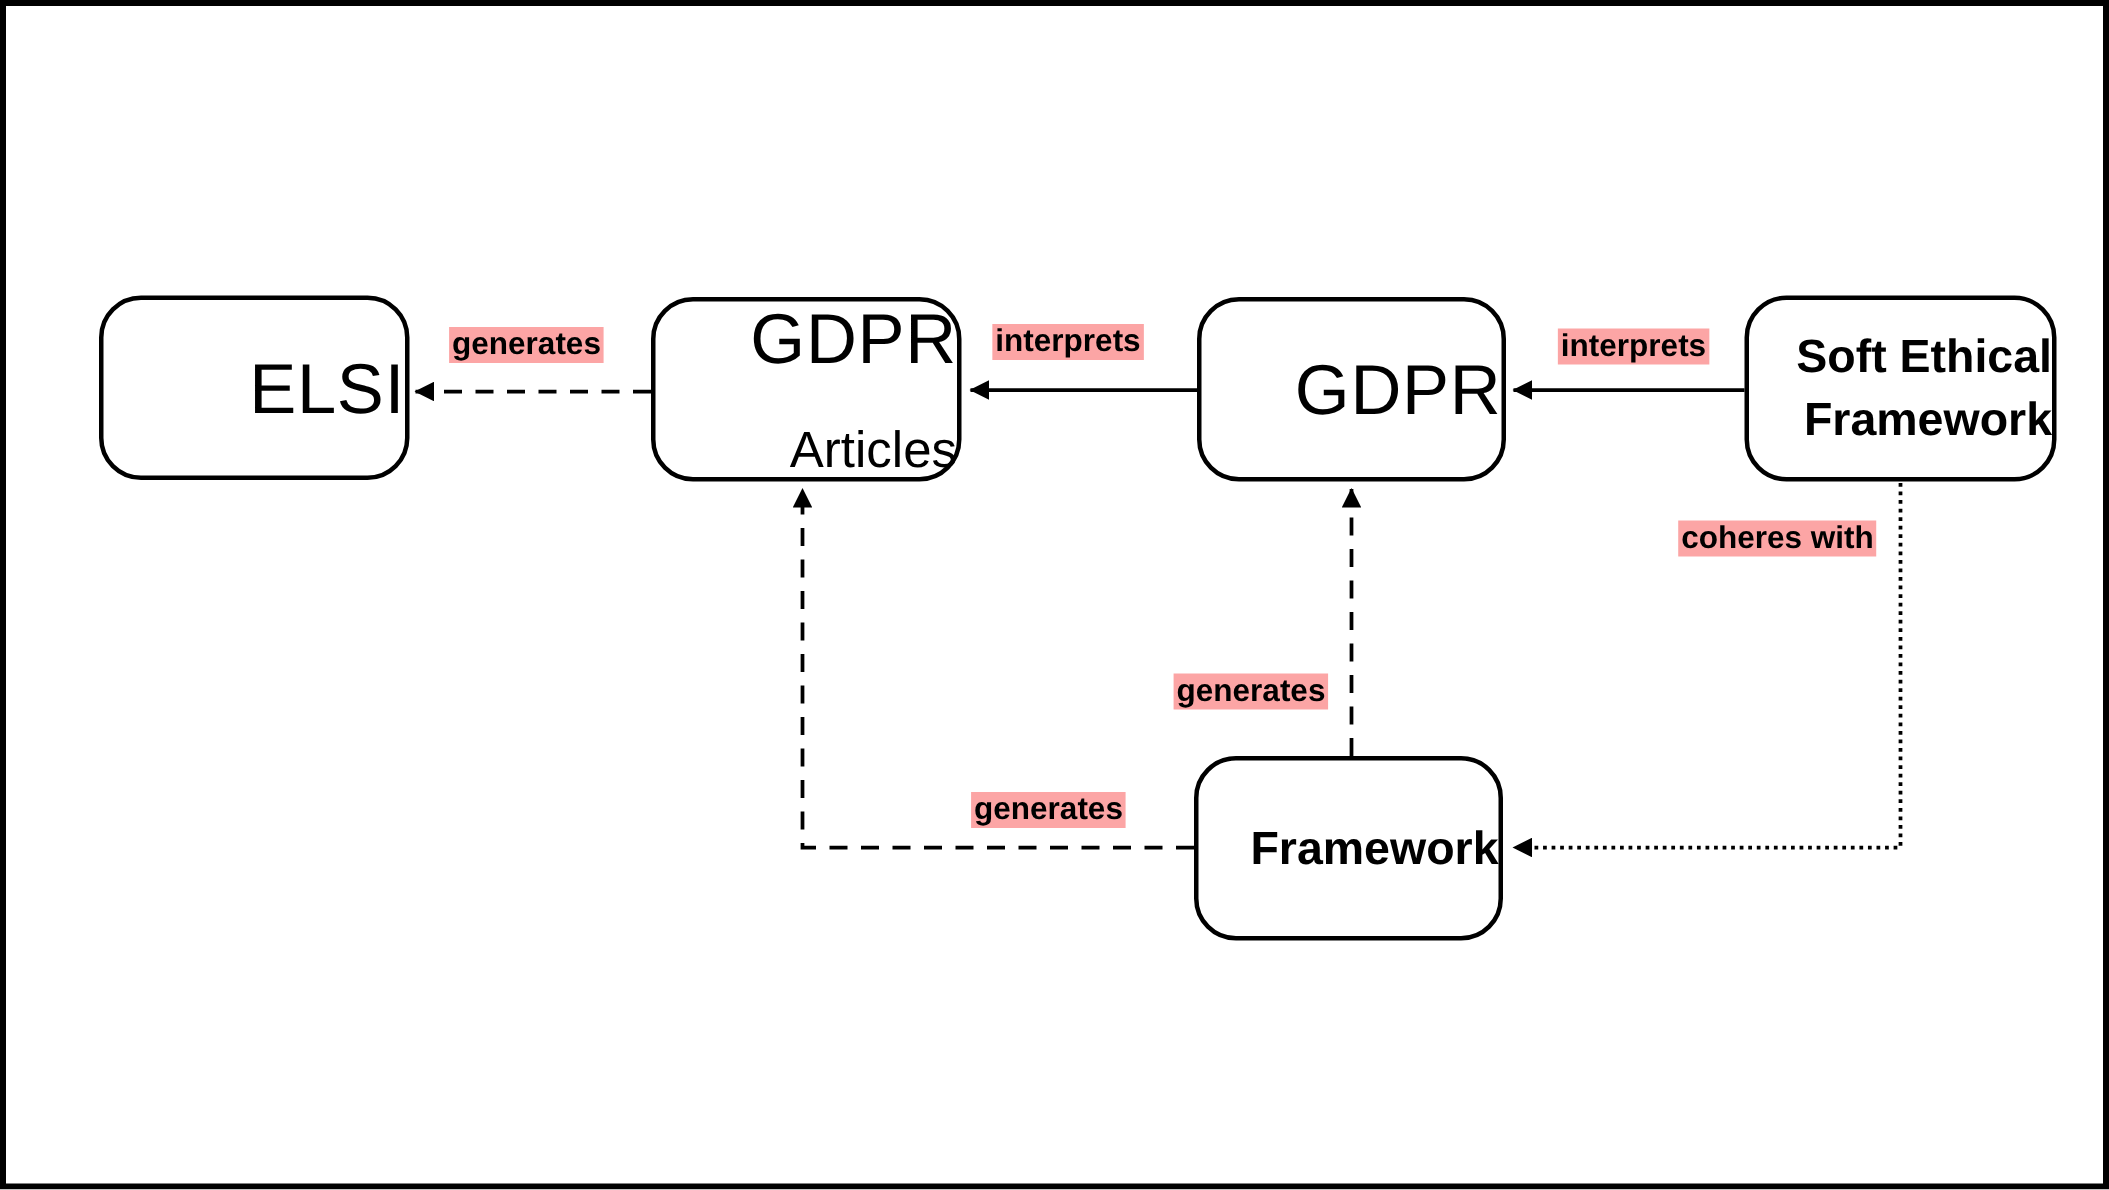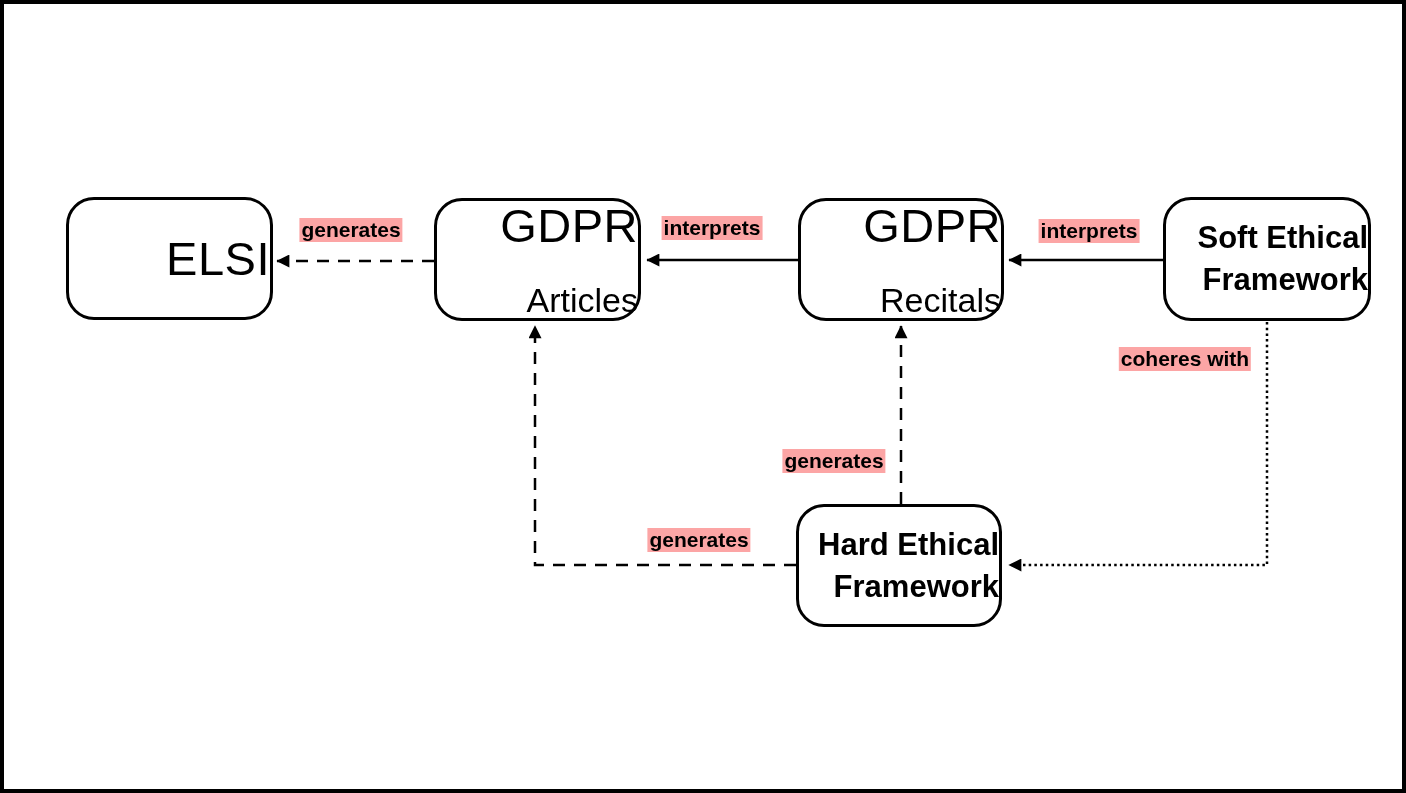--- a/index.html
+++ b/index.html
@@ -75,30 +75,28 @@
     <span class="big">ELSI</span>
   </div>
 
   <div class="node" style="left:430px; top:194px; width:207px; height:123px;">
     <span class="big">GDPR</span>
     <span class="sub">Articles</span>
   </div>
 
   <div class="node" style="left:794px; top:194px; width:206px; height:123px;">
     <span class="big">GDPR</span>
-    <span class="sub">Recitals</span>
   </div>
 
   <div class="node" style="left:1159px; top:193px; width:208px; height:124px;">
     <span class="line">Soft Ethical</span>
     <span class="line">Framework</span>
   </div>
 
   <div class="node" style="left:792px; top:500px; width:206px; height:123px;">
-    <span class="line">Hard Ethical</span>
     <span class="line">Framework</span>
   </div>
 
   <span class="edge-label" style="left:347px; top:226px;">generates</span>
 
   <span class="edge-label" style="left:708px; top:224px;">interprets</span>
 
   <span class="edge-label" style="left:1085px; top:227px;">interprets</span>
 
   <span class="edge-label" style="left:1181px; top:355px;text-align:center;">coheres with</span>

